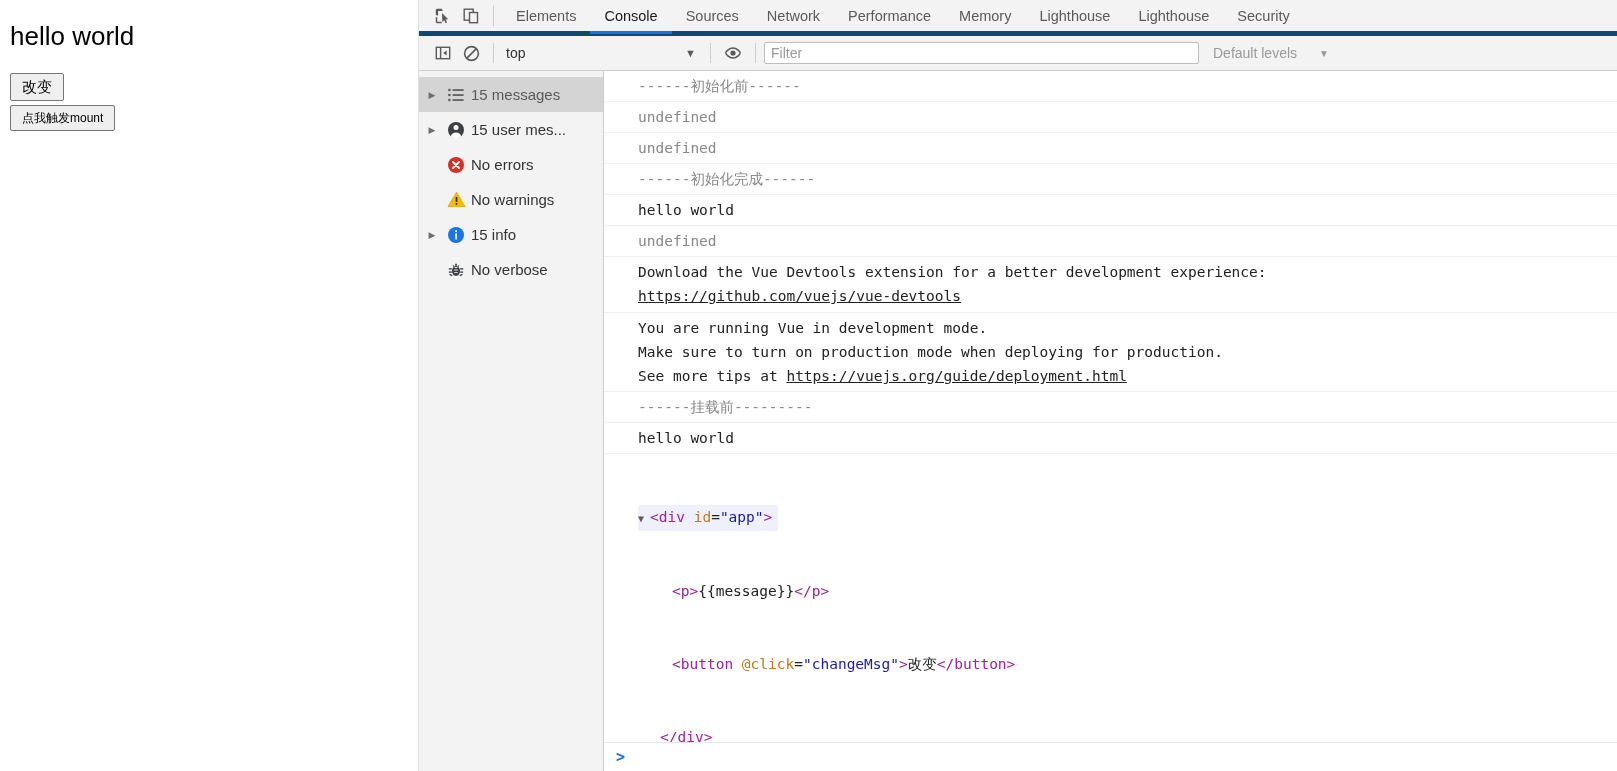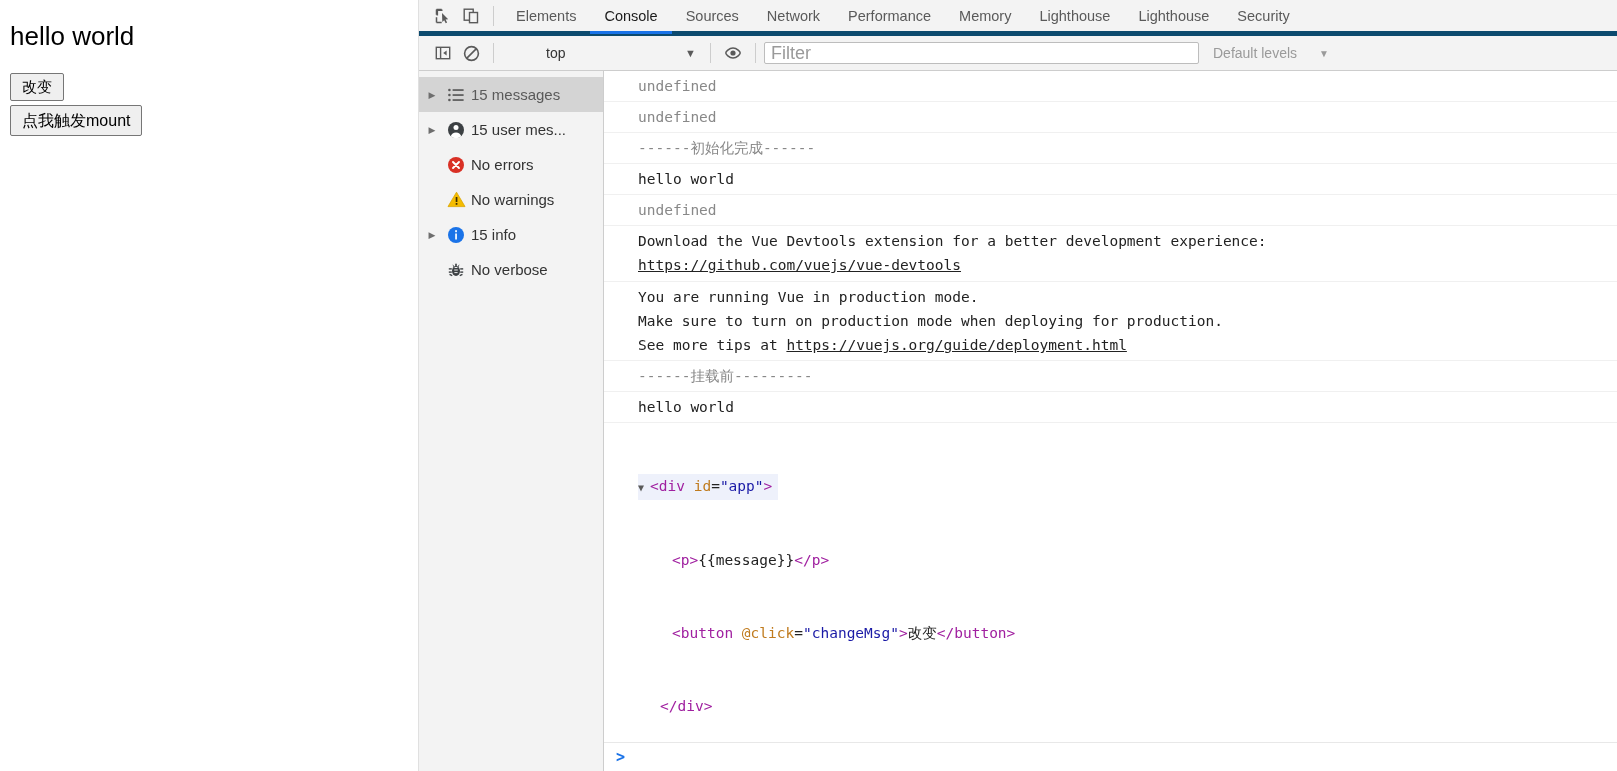--- a/index.html
+++ b/index.html
@@ -30,21 +30,21 @@
     font-family: "Liberation Sans", sans-serif;
     font-size: 15px; color: #000;
     background: #efefef;
     border: 1px solid #767676;
     border-radius: 2px;
     padding: 4px 11px;
     margin: 0 0 4px 0;
     cursor: pointer;
     line-height: 1.2;
   }
-  .page-btn.wide { padding: 5px 11px; font-size: 16px; }
+  .page-btn.wide { padding: 5px 11px; font-size: 12px; }
 
   
   #devtools {
     width: 1198px; height: 771px;
     display: flex; flex-direction: column;
     background: #ffffff;
     font-family: "Liberation Sans", sans-serif;
     overflow: hidden;
   }
 
@@ -89,28 +89,28 @@
     box-sizing: border-box;
   }
   .ctx-select {
     display: flex; align-items: center;
     width: 200px; height: 24px;
     font-size: 14px; color: #333;
     cursor: pointer; flex: none;
     padding-left: 4px;
     box-sizing: border-box;
   }
-  .ctx-select .ctxlabel { flex: 1; margin-left: 40px; }
+  .ctx-select .ctxlabel { flex: 1; }
   .ctx-select .caret { font-size: 11px; color: #5a5a5a; padding-right: 6px; }
   .filter-input {
     width: 435px; height: 22px;
     background: #ffffff;
     border: 1px solid #bdbdbd;
     border-radius: 2px;
-    font-size: 18px; color: #a21caf;
+    font-size: 14px; color: #a21caf;
     padding: 0 6px;
     box-sizing: border-box;
     font-family: "Liberation Sans", sans-serif;
     outline: none;
     flex: none;
   }
   .filter-input::placeholder { color: #9a9a9a; }
   .levels {
     font-size: 14px; color: #9a9a9a;
     margin-left: 14px; cursor: pointer;
@@ -363,30 +363,31 @@
               <path d="M6.6 5.5h2.8M6.2 8h3.6M6.4 10.6h3.2" stroke="#ffffff" stroke-width="0.9"></path>
             </svg>
           </span>
           <span class="side-lbl">No verbose</span>
         </div>
       </div>
 
       <div class="console">
         <div class="log-scroll">
 
+          <div class="logrow dim">------初始化前------</div>
           <div class="logrow dim">undefined</div>
           <div class="logrow dim">undefined</div>
           <div class="logrow dim">------初始化完成------</div>
           <div class="logrow">hello world</div>
           <div class="logrow dim">undefined</div>
 
           <div class="logrow link-block"><span>Download the Vue Devtools extension for a better development experience:</span>
 <a href="#">https://github.com/vuejs/vue-devtools</a></div>
 
-          <div class="logrow"><span>You are running Vue in production mode.</span>
+          <div class="logrow"><span>You are running Vue in development mode.</span>
 <span>Make sure to turn on production mode when deploying for production.</span>
 <span>See more tips at </span><a href="#">https://vuejs.org/guide/deployment.html</a></div>
 
           <div class="logrow dim">------挂载前---------</div>
           <div class="logrow">hello world</div>
 
           <div class="logrow tree">
             <div style="padding-left:34px"><span class="treeline head sel"><span class="tri">▼</span><span class="tg">&lt;</span><span class="tg">div</span><span class="tx"> </span><span class="at">id</span><span class="tx">=</span><span class="av">"app"</span><span class="tg">&gt;</span></span></div>
             <div style="padding-left:68px"><span class="treeline"><span class="tg">&lt;</span><span class="tg">p</span><span class="tg">&gt;</span><span class="tx">{{message}}</span><span class="tg">&lt;/</span><span class="tg">p</span><span class="tg">&gt;</span></span></div>
             <div style="padding-left:68px"><span class="treeline"><span class="tg">&lt;</span><span class="tg">button</span><span class="tx"> </span><span class="at">@click</span><span class="tx">=</span><span class="av">"changeMsg"</span><span class="tg">&gt;</span><span class="tx">改变</span><span class="tg">&lt;/</span><span class="tg">button</span><span class="tg">&gt;</span></span></div>

